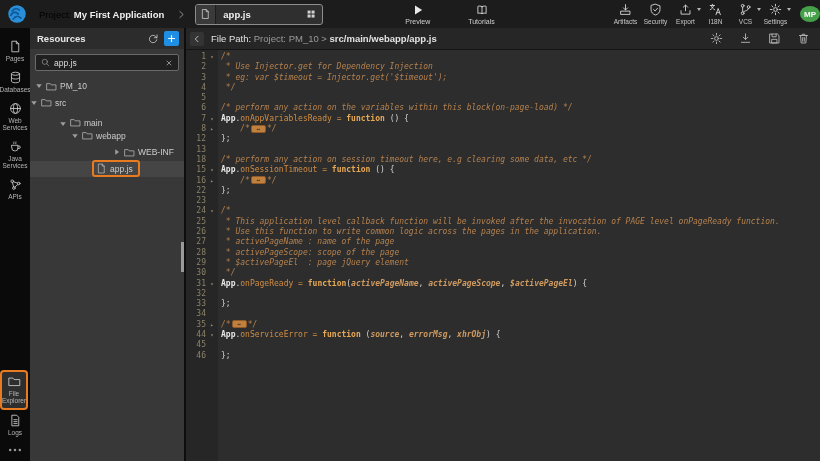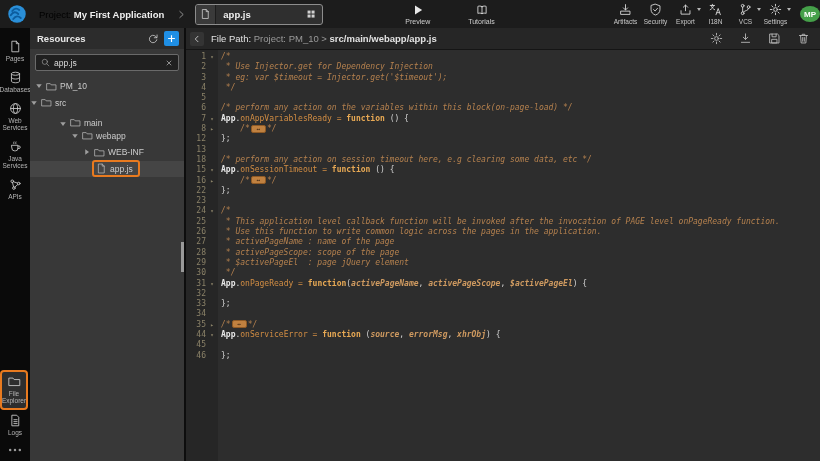--- a/index.html
+++ b/index.html
@@ -396,21 +396,21 @@
               <path d="M2.5 4.5h11L8 12z"></path>
             </svg>
           </span>
           <span class="icon t-icon">
             <svg viewBox="0 0 16 16" fill="none" stroke="currentColor" stroke-width="1.1" stroke-linecap="round" stroke-linejoin="round">
               <path d="M1.5 3.8h4.6l1.4 1.8h7V13h-13z"></path>
             </svg>
           </span>
           <span>webapp</span>
         </div>
-        <div class="tree-row" style="padding-left: 53px;">
+        <div class="tree-row" style="padding-left: 83px;">
           <span class="icon t-arrow">
             <svg viewBox="0 0 16 16" fill="currentColor">
               <path d="M4.5 2.5v11L12 8z"></path>
             </svg>
           </span>
           <span class="icon t-icon">
             <svg viewBox="0 0 16 16" fill="none" stroke="currentColor" stroke-width="1.1" stroke-linecap="round" stroke-linejoin="round">
               <path d="M1.5 3.8h4.6l1.4 1.8h7V13h-13z"></path>
             </svg>
           </span>

